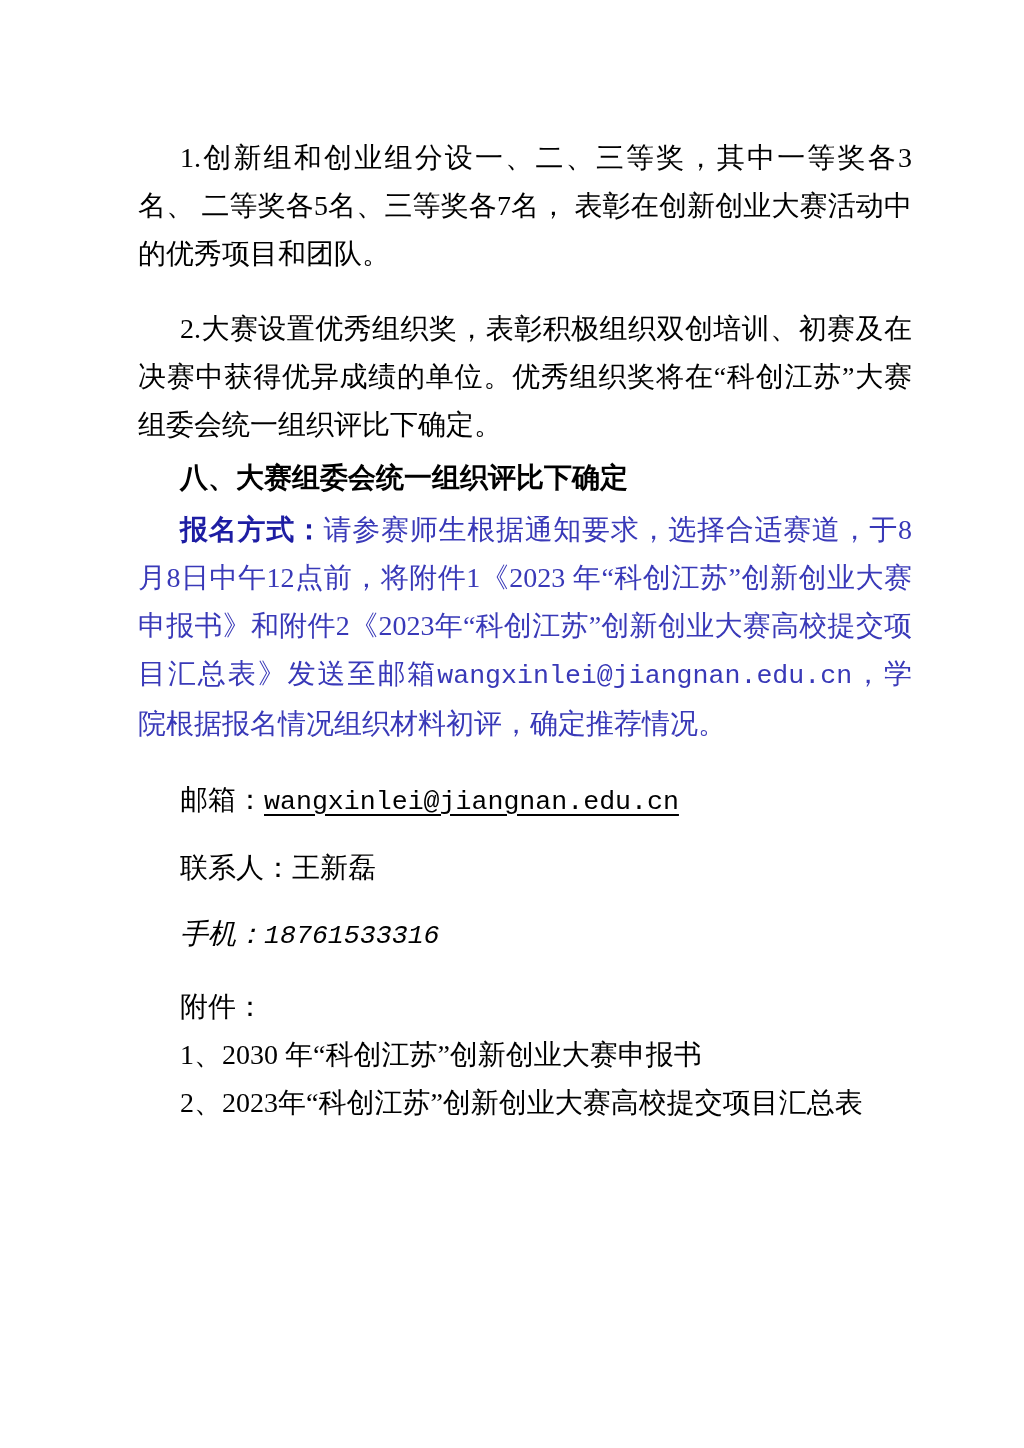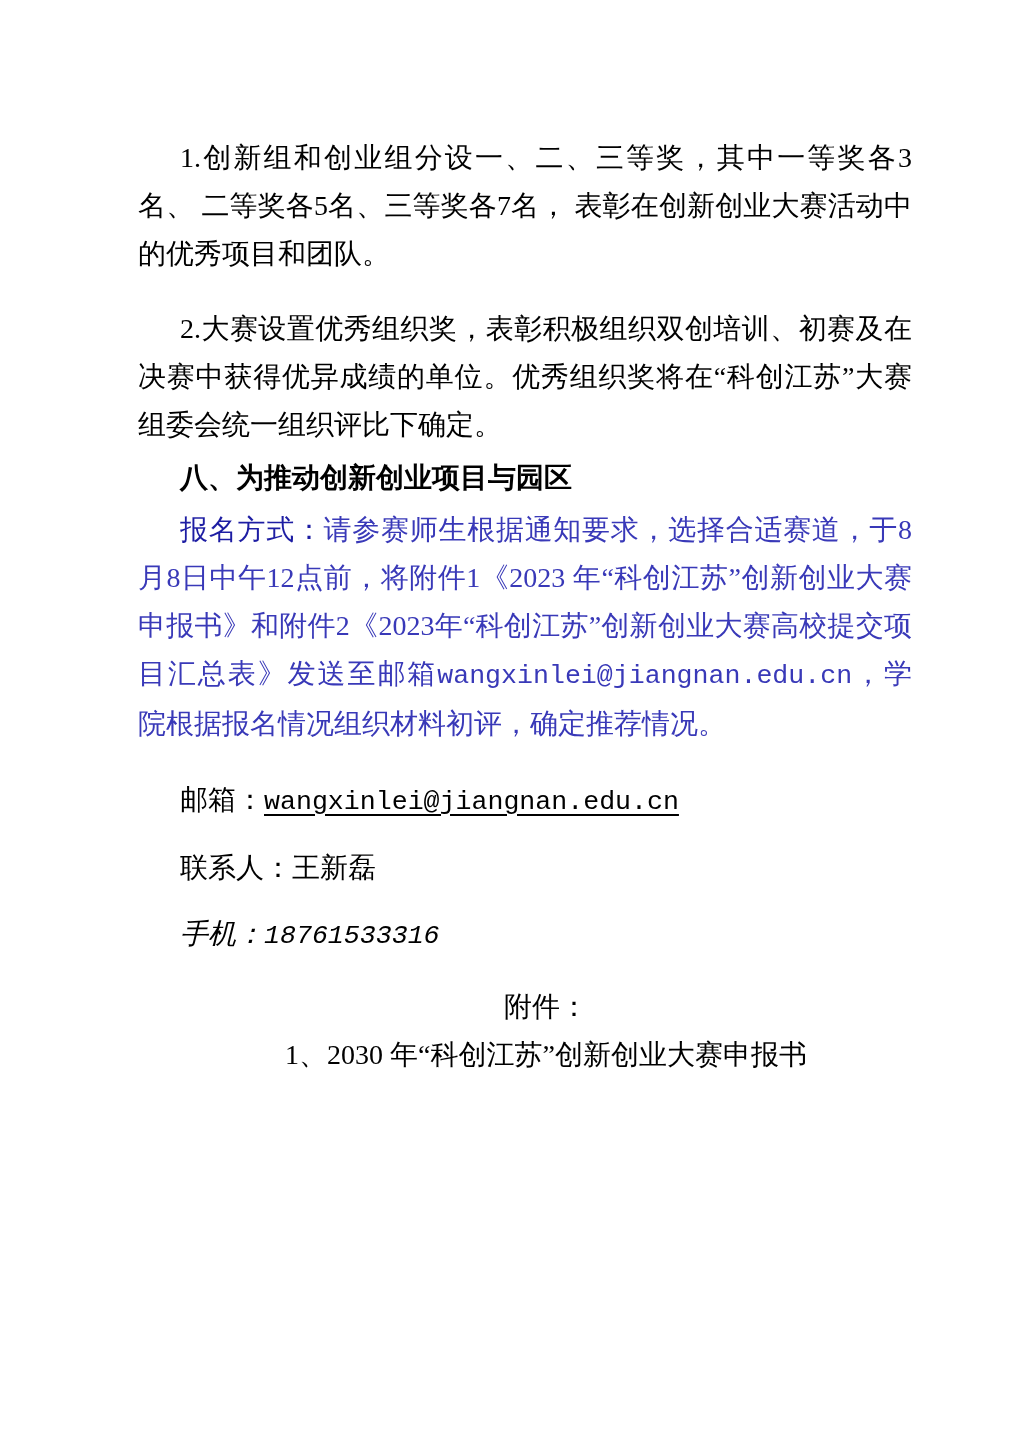--- a/index.html
+++ b/index.html
@@ -31,21 +31,21 @@
   .section-heading{
     font-family:"Liberation Sans","DejaVu Sans",sans-serif;
     font-weight:700;
     font-size:28px;
     line-height:48px;
     text-indent:42px;
     margin:0 0 4px 0;
     color:#000000;
   }
   .blue{ color:var(--blue); margin-bottom:28px; }
-  .blue-label{ font-weight:400; color:var(--blue-dark); }
+  .blue-label{ font-weight:700; color:var(--blue-dark); }
   .mono{ font-family:"Liberation Mono","DejaVu Sans Mono",monospace; font-size:0.95em;margin-top:28px; }
   .contact-line{
     font-size:28px;
     line-height:48px;
     text-indent:42px;
     margin:0 0 18px 0;
     white-space:nowrap;
   }
   .contact-phone{ margin-bottom:23px;font-style:italic; }
   .email-link{
@@ -53,41 +53,41 @@
     text-decoration:underline;
     text-underline-offset:5px;
     cursor:pointer;
   }
   .attach-line{
     font-size:28px;
     line-height:48px;
     text-indent:42px;
     margin:0;
     white-space:nowrap;
-    text-align:center;
   }
 </style>
 </head>
 <body style="background: rgb(255, 255, 255);">
 
 <div class="page">
 
   <p class="para">1.创新组和创业组分设一、二、三等奖，其中一等奖各3名、 二等奖各5名、三等奖各7名， 表彰在创新创业大赛活动中的优秀项目和团队。</p>
 
   <p class="para para-before-heading">2.大赛设置优秀组织奖，表彰积极组织双创培训、初赛及在决赛中获得优异成绩的单位。优秀组织奖将在“科创江苏”大赛组委会统一组织评比下确定。</p>
 
-  <h2 class="section-heading">八、为推动创新创业项目与园区</h2>
+  <h2 class="section-heading">八、大赛组委会统一组织评比下确定</h2>
 
 
   <p class="para blue"><span class="blue-label">报名方式：</span><span>请参赛师生根据通知要求，选择合适赛道，于8月8日中午12点前，将附件1《2023 年“科创江苏”创新创业大赛申报书》和附件2《2023年“科创江苏”创新创业大赛高校提交项目汇总表》发送至邮箱</span><span class="mono">wangxinlei@jiangnan.edu.cn</span><span>，学院根据报名情况组织材料初评，确定推荐情况。</span></p>
 
   <p class="contact-line"><span>邮箱：</span><span class="mono email-link">wangxinlei@jiangnan.edu.cn</span></p>
 
   <p class="contact-line"><span>联系人：</span><span>王新磊</span></p>
 
   <p class="contact-line contact-phone"><span>手机：</span><span class="mono">18761533316</span></p>
 
   <p class="attach-line">附件：</p>
 
   <p class="attach-line">1、2030 年“科创江苏”创新创业大赛申报书</p>
 
+  <p class="attach-line">2、2023年“科创江苏”创新创业大赛高校提交项目汇总表</p>
 
 </div>
 
 </body></html>

